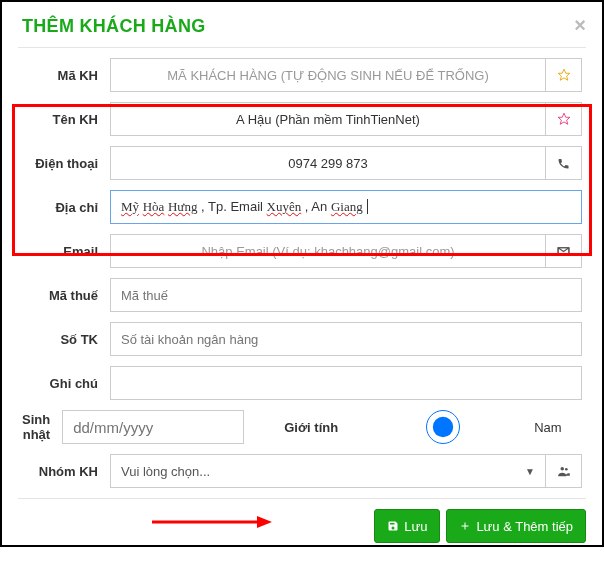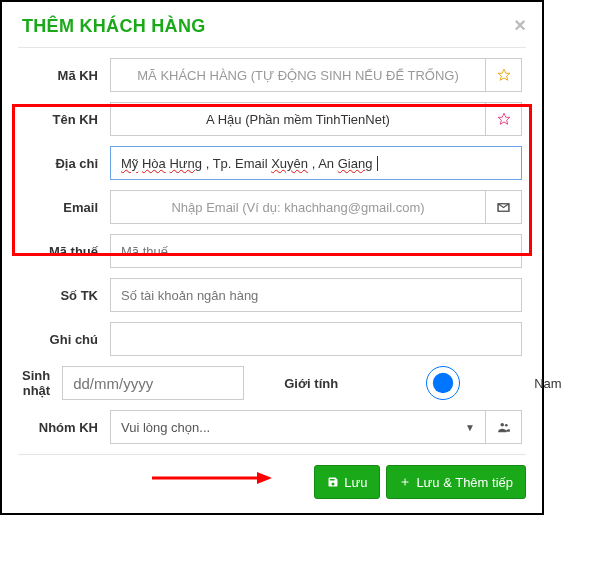--- a/index.html
+++ b/index.html
@@ -4,24 +4,24 @@
 <style>
   * { box-sizing: border-box; }
   body {
     margin: 0;
     font-family: Arial, Helvetica, sans-serif;
     font-size: 13px;
     color: #333;
     background: #fff;
   }
   .modal {
-    width: 544px;
+    width: 604px;
     border: 2px solid #000;
     position: relative;
-    padding: 0 16px 14px 16px;
+    padding: 0 16px 2px 16px;
     background: #fff;
   }
   .modal-title {
     color: #19a919;
     font-weight: bold;
     font-size: 18px;
     padding: 14px 4px 10px 4px;
     letter-spacing: 0.3px;
   }
   .close-x {
@@ -104,20 +104,21 @@
     top: 102px;
     height: 152px;
     border: 3px solid #ff0000;
     pointer-events: none;
   }
   .underlined-red {
     text-decoration: underline;
     text-decoration-color: #d11;
     text-decoration-style: wavy;
     text-decoration-thickness: 1px;
+    font-family: Liberation Serif, serif;
   }
   .birthday-row { display: flex; align-items: center; width: 100%; }
   .birthday-row input {
     width: 182px;
     height: 34px;
     border: 1px solid #ccc;
     padding: 0 10px;
     font-size: 15px;
     color: #000000;
   }
@@ -196,20 +197,33 @@
           <input type="text" style="color: rgb(51, 51, 51);" value="A Hậu (Phần mềm TinhTienNet)">
           <div class="addon star-pink">
             <svg viewBox="0 0 24 24" width="14" height="14" stroke-width="1.5">
                 <polygon points="12,2 15,9 22,9 16.5,14 18.5,21 12,17 5.5,21 7.5,14 2,9 9,9"></polygon>
               </svg>
           </div>
         </div>
       </div>
     </div>
 
+    <div class="row">
+      <div class="label">Điện thoại</div>
+      <div class="field">
+        <div class="input-group">
+          <input type="text" style="color: rgb(51, 51, 51);" value="0974 299 873">
+          <div class="addon">
+            <svg viewBox="0 0 24 24" width="13" height="13" fill="#555">
+                <path d="M6.6 10.8c1.4 2.8 3.8 5.2 6.6 6.6l2.2-2.2c.3-.3.7-.4 1.1-.3 1.2.4 2.4.6 3.7.6.6 0 1.1.5 1.1 1.1v3.5c0 .6-.5 1.1-1.1 1.1C10.1 21.2 2.8 13.9 2.8 4.8c0-.6.5-1.1 1.1-1.1h3.5c.6 0 1.1.5 1.1 1.1 0 1.3.2 2.5.6 3.7.1.4 0 .8-.3 1.1l-2.2 2.2z"></path>
+              </svg>
+          </div>
+        </div>
+      </div>
+    </div>
 
     <div class="row">
       <div class="label">Địa chỉ</div>
       <div class="field">
         <div class="input-group">
           <div class="address-focus" style="flex:1;height:34px;padding:0 10px;display:flex;align-items:center;font-size:13px;color:#333;background:#fff;">
             <span>
               <span class="underlined-red">Mỹ</span>
               <span> </span>
               <span class="underlined-red">Hòa</span>

